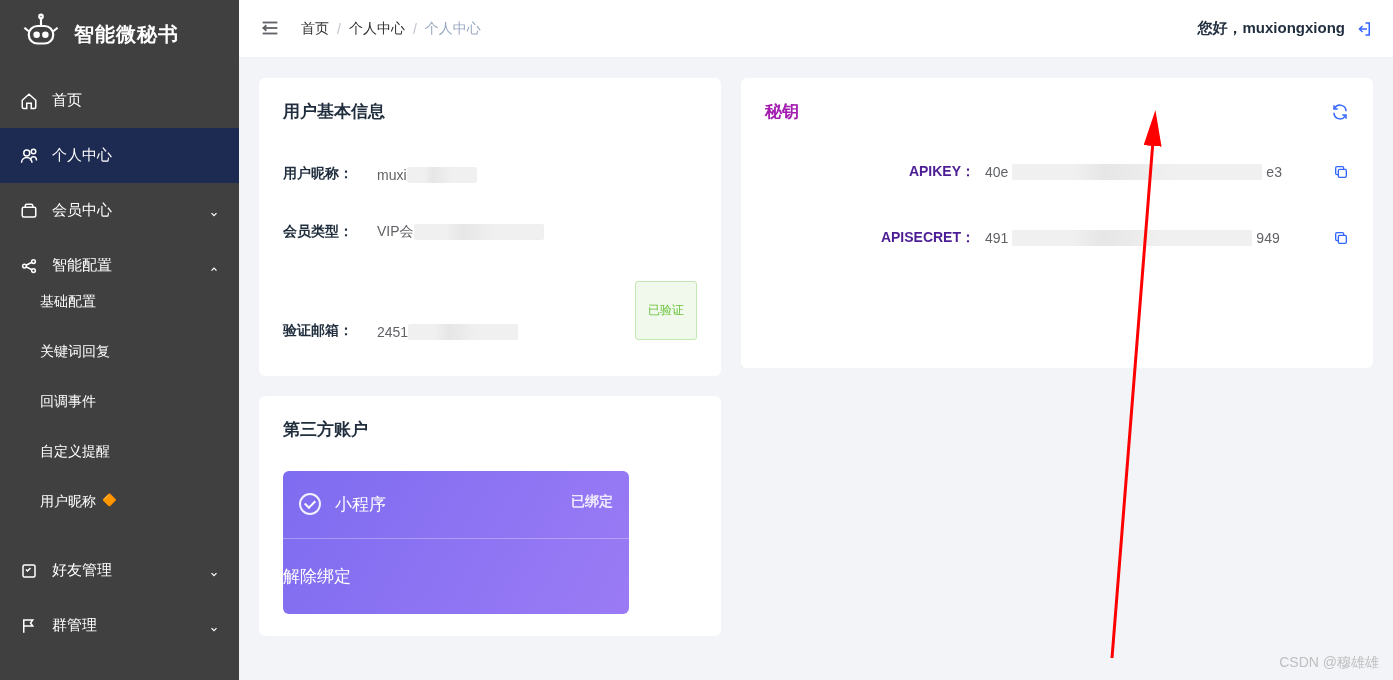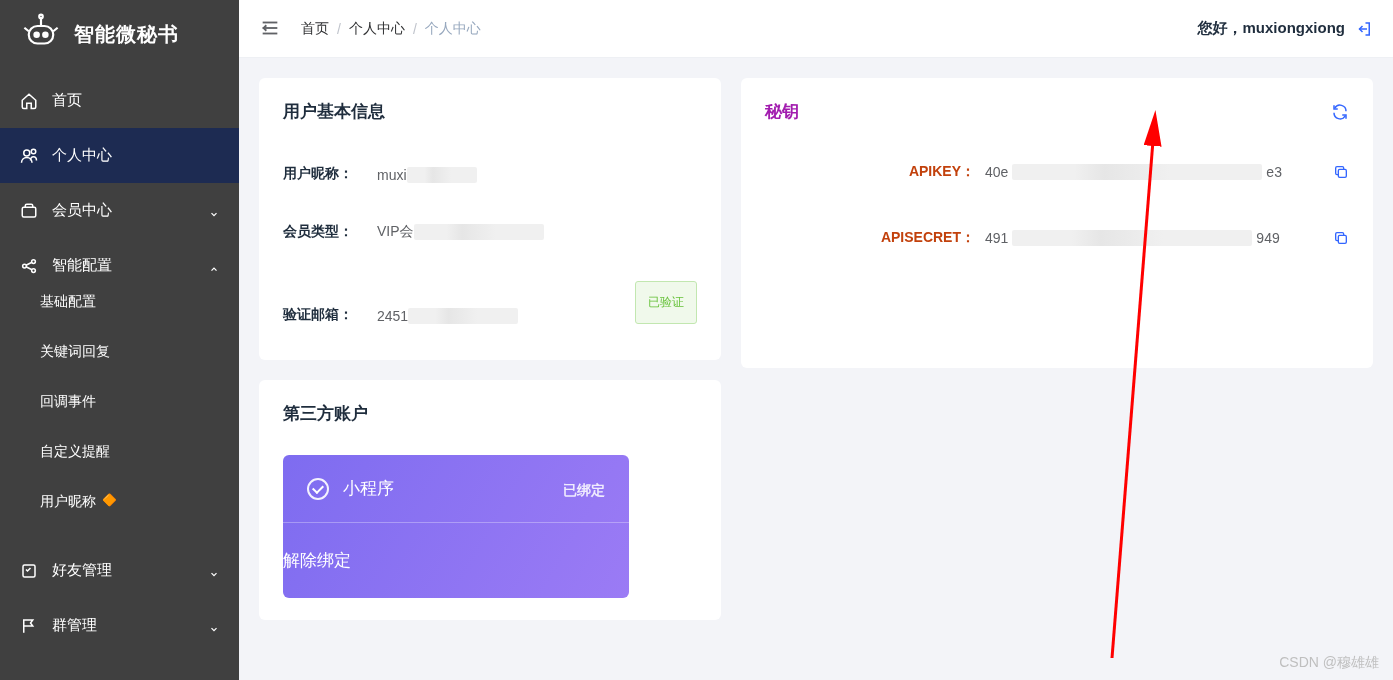--- a/index.html
+++ b/index.html
@@ -29,33 +29,33 @@
     .exit-icon { width: 18px; height: 18px; color: #3366ff; cursor: pointer; }
     .content { flex: 1; padding: 20px; overflow-y: auto; display: flex; gap: 20px; align-items: flex-start; }
     .left-col { width: 462px; flex-shrink: 0; display: flex; flex-direction: column; gap: 20px; }
     .card { background: #fff; border-radius: 6px; padding: 22px 24px; }
     .card-title { font-size: 17px; font-weight: 700; color: #1f2d3d; margin-bottom: 42px; }
     .info-row { display: flex; align-items: flex-end; margin-bottom: 40px; gap: 16px; }
     .info-row:last-child { margin-bottom: 14px; }
     .info-label { font-weight: 700; color: #1f2d3d; width: 78px; flex-shrink: 0; }
     .info-value { color: #606266; display: flex; align-items: center; }
     .censor { display: inline-block; background: linear-gradient(90deg, #f0f0f0 25%, #e6e6e6 37%, #f0f0f0 63%); height: 16px; border-radius: 2px; }
-    .badge-success { border: 1px solid #c2e7b0; color: #67c23a; background: #f0f9eb; padding: 12px 12px; border-radius: 3px; font-size: 12px; margin-left: auto; }
+    .badge-success { border: 1px solid #c2e7b0; color: #67c23a; background: #f0f9eb; padding: 20px 12px; border-radius: 3px; font-size: 12px; margin-left: auto; }
     .right-col { flex: 1; }
     .secret-card { background: #fff; border-radius: 6px; padding: 22px 24px; min-height: 290px; }
     .secret-header { display: flex; align-items: center; margin-bottom: 40px; }
     .secret-title { font-size: 17px; font-weight: 700; color: #a21caf; flex: 1; }
     .refresh-icon { width: 18px; height: 18px; color: #3366ff; cursor: pointer; }
     .secret-row { display: flex; align-items: center; gap: 10px; margin-bottom: 48px; padding-left: 110px; }
-    .secret-label { font-weight: 700; color: #c2410c; text-align: right; width: 100px; }
+    .secret-label { font-weight: 700; color: #4c1d95; text-align: right; width: 100px; }
     .secret-value { color: #606266; display: flex; align-items: center; gap: 4px; flex: 1; }
     .copy-icon { width: 16px; height: 16px; color: #3366ff; cursor: pointer; margin-left: 16px; flex-shrink: 0; }
     .third-card .card-title { margin-bottom: 30px; }
     .oauth-box { width: 346px; border-radius: 6px; overflow: hidden; background: linear-gradient(120deg, #7e6cf0, #9b7bf5); color: #fff; }
-    .oauth-top { display: flex; align-items: flex-end; padding: 22px 24px; }
+    .oauth-top { display: flex; align-items: flex-start; padding: 22px 16px; }
     .oauth-icon { width: 22px; height: 22px; border: 2px solid rgba(255,255,255,.9); border-radius: 50%; display: inline-flex; align-items: center; justify-content: center; margin-right: 14px; }
     .oauth-icon::after { content: ""; width: 8px; height: 5px; border-left: 2px solid #fff; border-bottom: 2px solid #fff; transform: rotate(-45deg) translate(1px,-1px); }
     .oauth-name { font-size: 17px; font-weight: 500; flex: 1; }
     .oauth-status { font-size: 14px; color: rgba(255,255,255,.85); font-weight: bold; }
     .oauth-divider { height: 1px; background: rgba(255,255,255,.3); }
     .oauth-action { text-align: left; padding: 26px 0; font-size: 17px; font-weight: 500; cursor: pointer; }
     .watermark { position: absolute; right: 14px; bottom: 8px; color: #bfbfbf; font-size: 14px; pointer-events: none; margin-top: 15px; }
     
     .arrow-svg { position: absolute; left: 613px; top: 88px; width: 330px; height: 580px; pointer-events: none; }
   </style>

